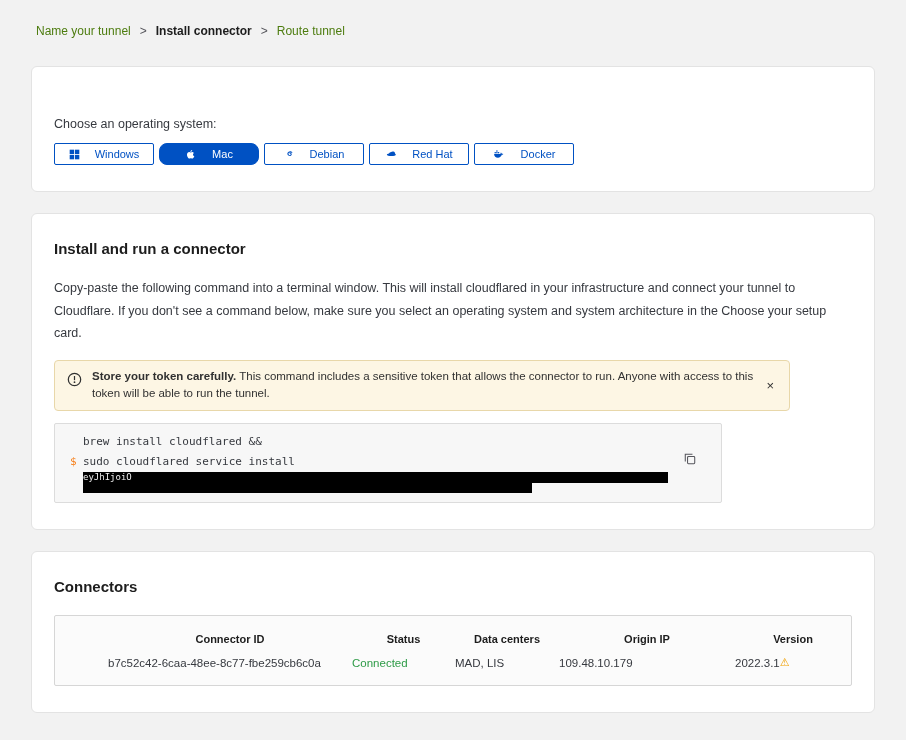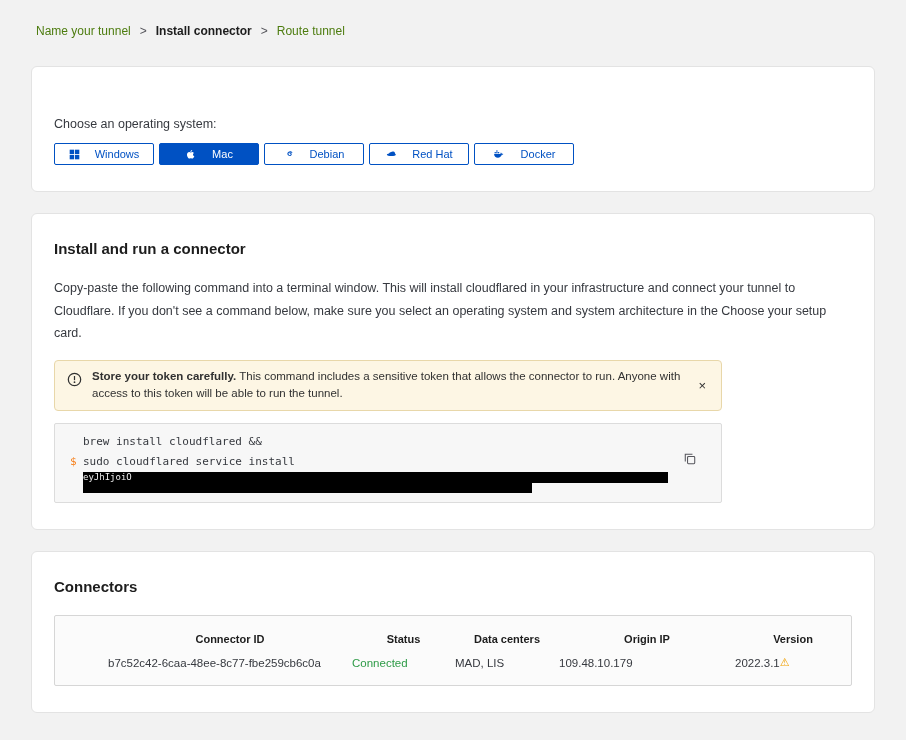--- a/index.html
+++ b/index.html
@@ -23,27 +23,27 @@
   .card h2 { margin:0; font-size:15px; color:#1d1d1d; font-weight:bold; }
 
   
   .os-label { font-size:12.5px; margin:24px 0 12px; }
   .os-row { display:flex; gap:5px; }
   .os-btn {
     width:100px; height:22px; display:flex; align-items:center; justify-content:center; gap:15px;
     border:1px solid #0051c3; background:#fff; color:#0051c3;
     font-size:11px; font-family:inherit; border-radius:2px; cursor:pointer; padding:0;
   }
-  .os-btn.selected { background:#0051c3; color:#fff; }
+  .os-btn.selected { background:#0051c3; color:#fff;border-radius:8px; }
   .os-btn svg { display:block; }
 
   
   .desc { font-size:12.5px; line-height:1.8; margin:20px 0 15px; max-width:800px; }
   .warning-banner {
-    width:668px; background:#fdf6e4; border:1px solid #e8d7a9; border-radius:4px;
+    width:736px; background:#fdf6e4; border:1px solid #e8d7a9; border-radius:4px;
     display:flex; align-items:flex-start; gap:10px; padding:7px 12px;
   }
   .warn-icon { margin-top:4px; flex:none; }
   .warn-text { margin:0; font-size:11.5px; line-height:1.55; flex:1; color:#313131; }
   .warn-close { background:none; border:none; font-size:13px; line-height:1; color:#313131; cursor:pointer; padding:2px 3px; align-self:center; font-family:inherit; }
 
   .code-block {
     width:668px; background:#f7f7f7; border:1px solid #dcdcdc; border-radius:2px;
     margin-top:12px; padding:8px 15px 9px; position:relative;
     font-family:"DejaVu Sans Mono", monospace; font-size:11px; color:#36393f;

